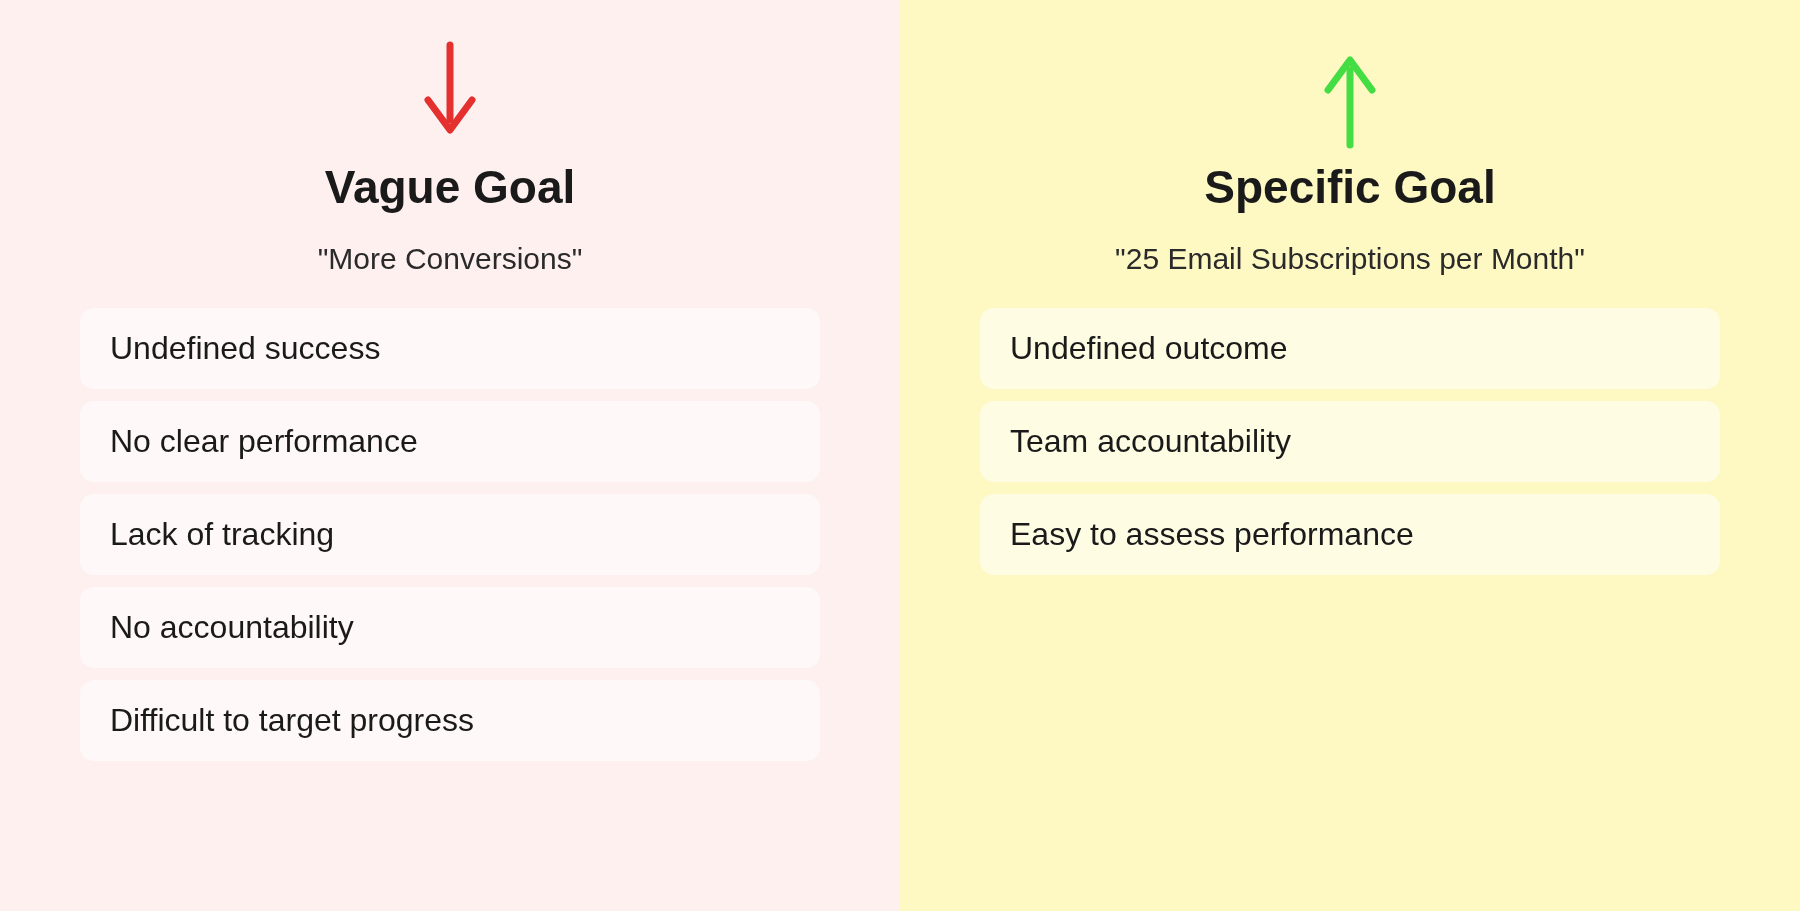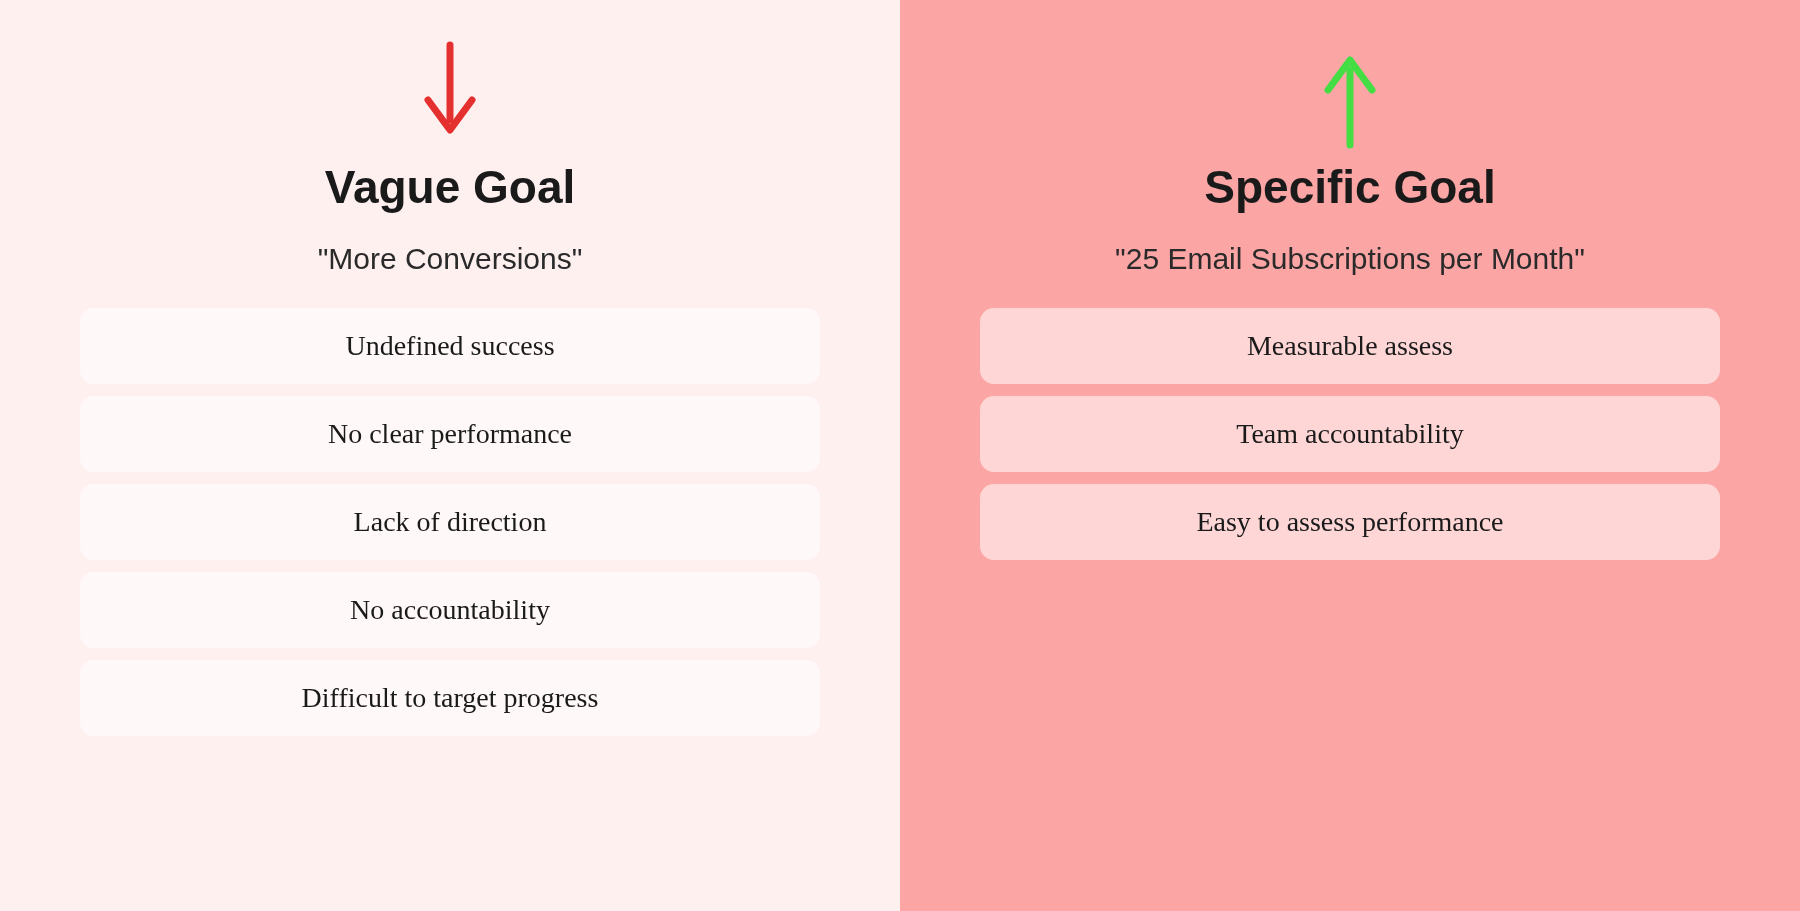--- a/index.html
+++ b/index.html
@@ -11,29 +11,28 @@
       font-family: 'Georgia', serif;
       overflow: hidden;
     }
 
     .panel {
       flex: 1;
       display: flex;
       flex-direction: column;
       align-items: center;
       padding: 40px 80px 40px 80px;
-      text-align: center;
     }
 
     .panel-left {
       background: #fff0f0;
     }
 
     .panel-right {
-      background: #fca5a5;
+      background: #fef9c3;
     }
 
     .panel-title {
       font-size: 46px;
       font-weight: 900;
       color: #1a1a1a;
       margin-bottom: 28px;
       font-family: Arial, sans-serif;
     }
 
@@ -53,23 +52,23 @@
     }
 
     .item-card {
       background: rgba(255,255,255,0.55);
       border-radius: 14px;
       padding: 22px 30px;
       width: 100%;
     }
 
     .item-card span {
-      font-size: 28px;
+      font-size: 32px;
       color: #1a1a1a;
-      font-family: Liberation Serif, serif;
+      font-family: Liberation Sans, sans-serif;
     }
 
     .svg-arrow {
       display: block;
       margin-bottom: 10px;
     }
   </style>
 </head>
 <body>
 
@@ -83,21 +82,21 @@
   <p class="panel-subtitle">"More Conversions"</p>
 
   <div class="items-list">
     <div class="item-card">
       <span>Undefined success</span>
     </div>
     <div class="item-card">
       <span>No clear performance</span>
     </div>
     <div class="item-card">
-      <span>Lack of direction</span>
+      <span>Lack of tracking</span>
     </div>
     <div class="item-card">
       <span>No accountability</span>
     </div>
     <div class="item-card">
       <span>Difficult to target progress</span>
     </div>
   </div>
 </div>
 
@@ -105,21 +104,21 @@
   <svg class="svg-arrow" width="60" height="110" viewBox="0 0 60 110">
     <line x1="30" y1="105" x2="30" y2="30" stroke="#44dd44" stroke-width="7" stroke-linecap="round"></line>
     <polyline points="8,50 30,20 52,50" fill="none" stroke="#44dd44" stroke-width="7" stroke-linejoin="round" stroke-linecap="round"></polyline>
   </svg>
 
   <h1 class="panel-title">Specific Goal</h1>
   <p class="panel-subtitle">"25 Email Subscriptions per Month"</p>
 
   <div class="items-list">
     <div class="item-card">
-      <span>Measurable assess</span>
+      <span>Undefined outcome</span>
     </div>
     <div class="item-card">
       <span>Team accountability</span>
     </div>
     <div class="item-card">
       <span>Easy to assess performance</span>
     </div>
   </div>
 </div>
 

